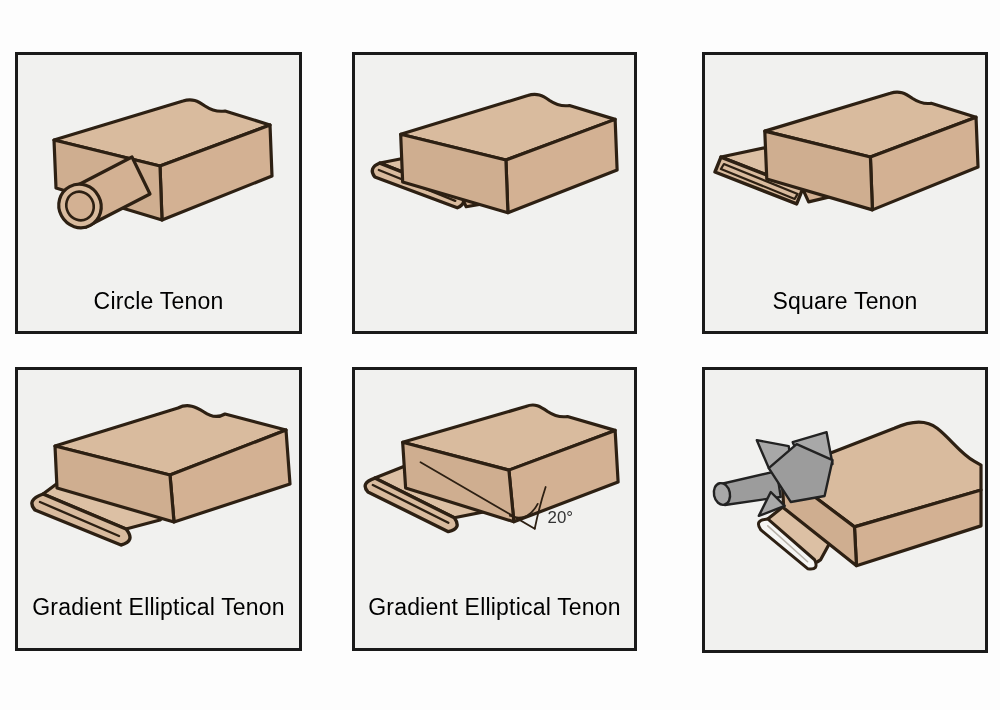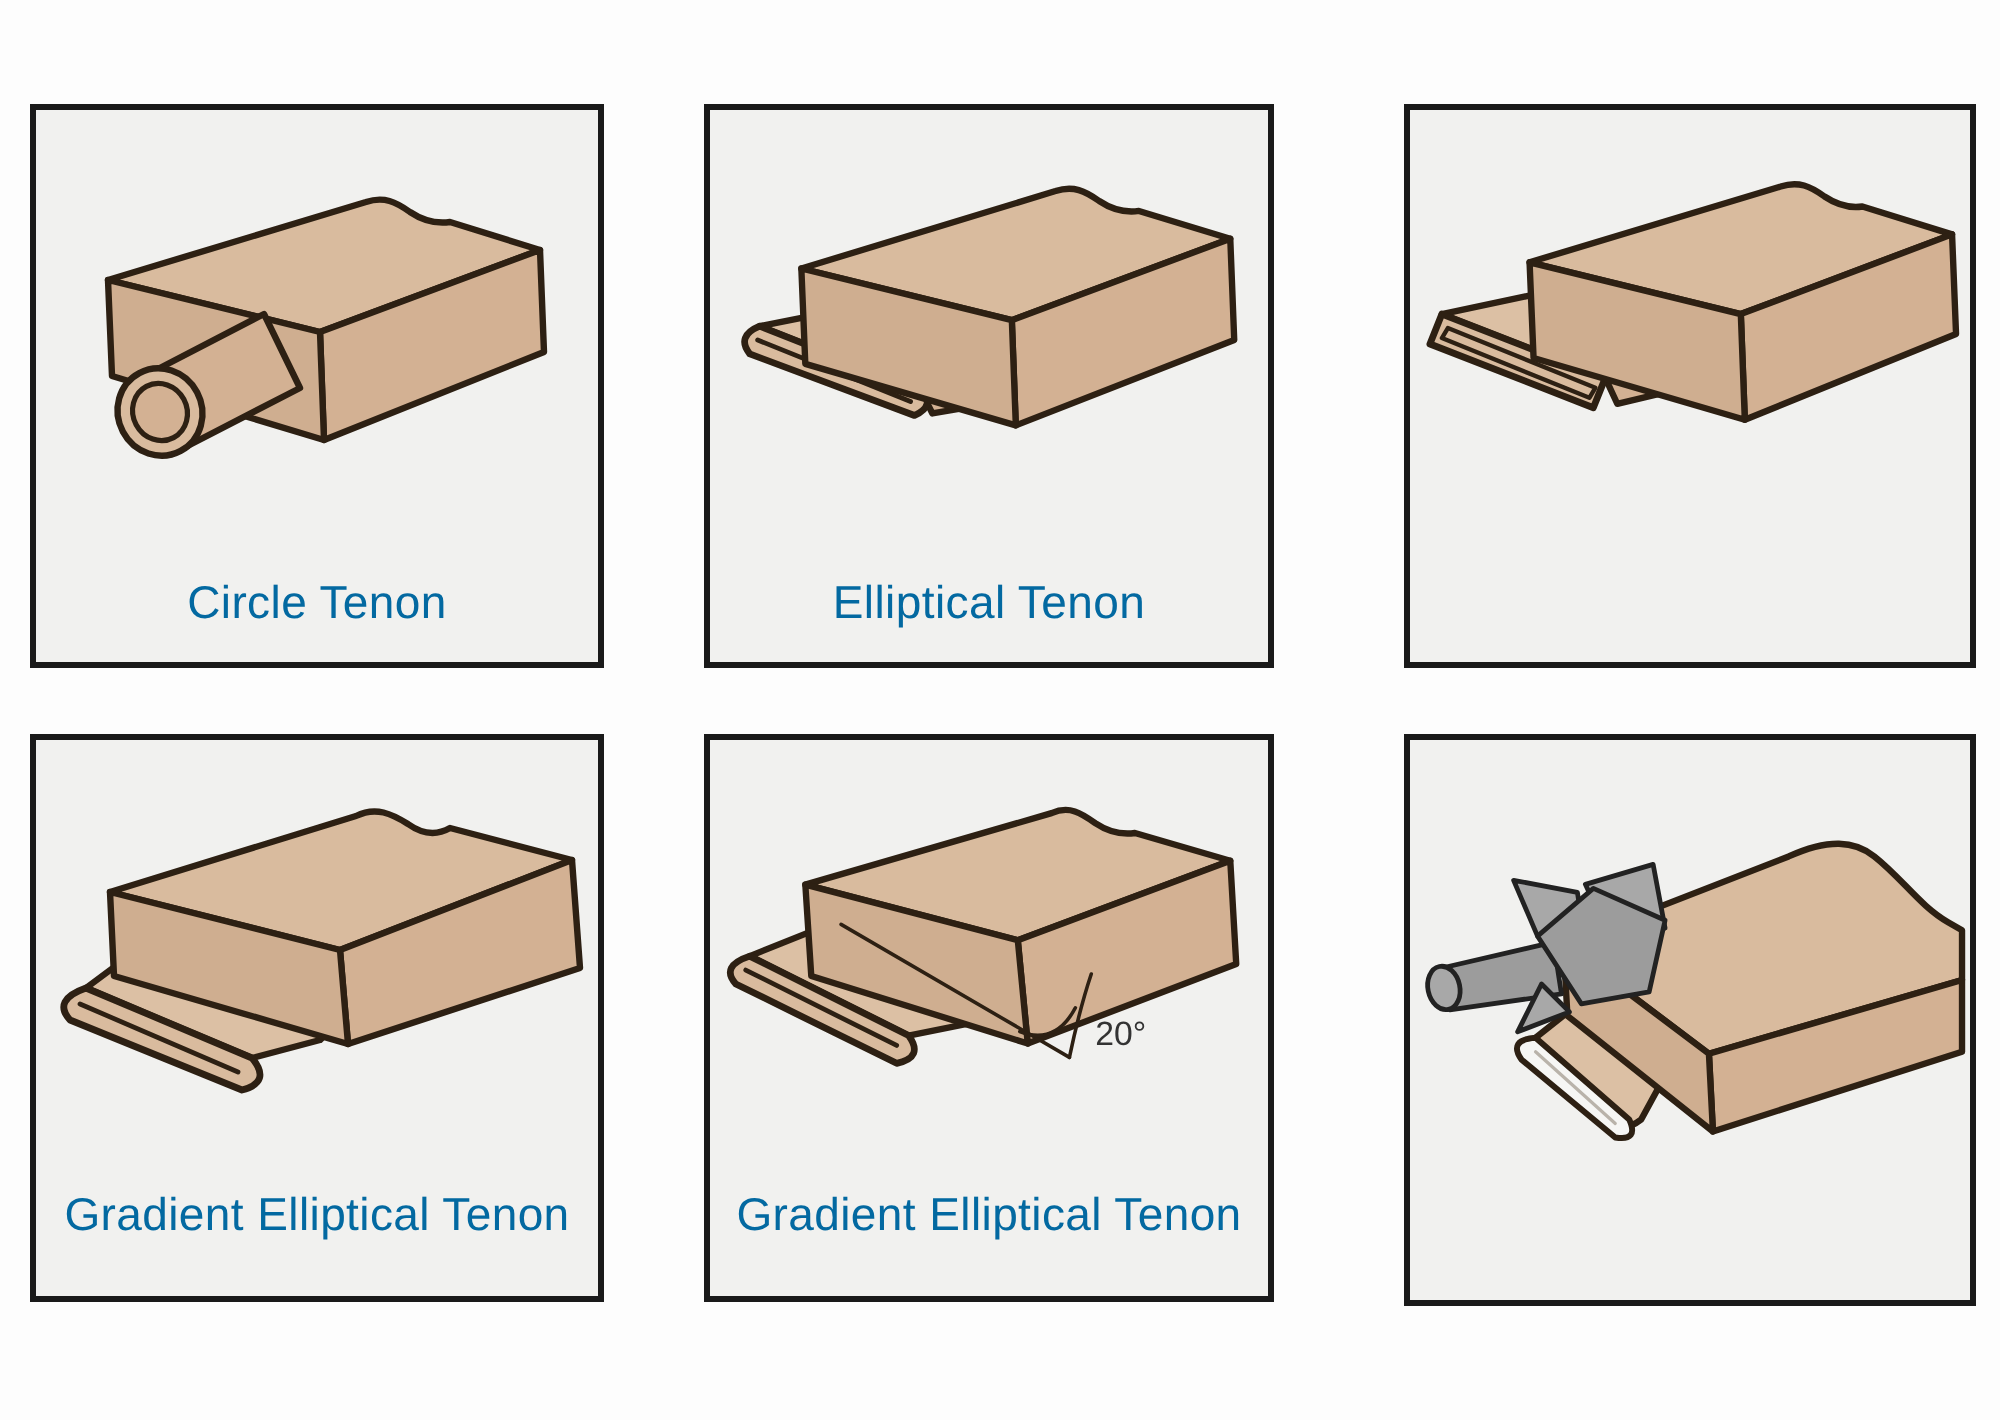--- a/index.html
+++ b/index.html
@@ -12,21 +12,21 @@
   .panel{
     position:absolute;
     box-sizing:border-box;
     border:3px solid #1a1a1a;
     background:#f1f1ef;
   }
   .panel svg{display:block;position:absolute;top:0;left:0;}
   .panel .label{
     position:absolute;left:0;right:0;
     text-align:center;
-    color:#0369a1;
+    color:#000000;
     font-size:23px;
     letter-spacing:.2px;
     white-space:nowrap;
   }
   .row1 .label{bottom:16px;}
   .row2 .label{bottom:27px;}
   #p1{left:15px;top:52px;width:287px;height:282px;}
   #p2{left:352px;top:52px;width:285px;height:282px;}
   #p3{left:702px;top:52px;width:286px;height:282px;}
   #p4{left:15px;top:367px;width:287px;height:284px;}
@@ -63,39 +63,39 @@
         <path d="M 25 108 L 106 140 Q 114 148 103 153 L 20 122 Q 13 113 25 108 Z" fill="#d9bb9e" stroke-width="3.4"></path>
         <path d="M 24 115 L 101 146" fill="none" stroke-width="2.4"></path>
       </g>
       <g>
         <path d="M 46 79 L 174 40 C 183 37 189 40 196 45 C 202 49 209 51 216 50 L 262 64 L 152 105 Z" fill="#d9bb9e"></path>
         <path d="M 152 105 L 262 64 L 264 115 L 154 158 Z" fill="#d3b193"></path>
         <path d="M 46 79 L 152 105 L 154 158 L 48 127 Z" fill="#cfae90"></path>
       </g>
     </g>
   </svg>
-  <div class="label">Elliptical Tenon</div>
 </div>
 
 <div class="panel row1" id="p3">
   <svg viewBox="0 0 281 232" width="280" height="232">
     <g stroke="#2d2013" stroke-width="3.2" stroke-linejoin="round" stroke-linecap="round">
       <g>
         <path d="M 16 102 L 120 80 L 160 122 L 98 134 Z" fill="#dcc0a4"></path>
         <path d="M 98 134 L 160 122 L 163 133 L 104 147 Z" fill="#d3b193"></path>
         <path d="M 16 102 L 98 134 L 92 149 L 10 117 Z" fill="#d9bb9e" stroke-width="3.4"></path>
         <path d="M 19 109 L 93 139 L 90 144 L 16 114 Z" fill="none" stroke-width="2.2"></path>
       </g>
       <g>
         <path d="M 60 76 L 186 38 C 195 35 201 38 208 43 C 214 47 220 49 227 48 L 272 62 L 166 102 Z" fill="#d9bb9e"></path>
         <path d="M 166 102 L 272 62 L 274 112 L 168 155 Z" fill="#d3b193"></path>
         <path d="M 60 76 L 166 102 L 168 155 L 62 124 Z" fill="#cfae90"></path>
       </g>
     </g>
   </svg>
+  <div class="label">Square Tenon</div>
 </div>
 
 <div class="panel row2" id="p4">
   <svg viewBox="0 0 281 232" width="281" height="232">
     <g stroke="#2d2013" stroke-width="3.2" stroke-linejoin="round" stroke-linecap="round">
       <g>
         <path d="M 25 124 L 64 95 L 152 112 Q 160 134 142 150 L 108 159 Z" fill="#dcc0a4"></path>
         <path d="M 25 124 L 108 159 Q 118 171 103 175 L 17 140 Q 8 130 25 124 Z" fill="#d9bb9e" stroke-width="3.4"></path>
         <path d="M 22 132 L 101 166" fill="none" stroke-width="2.4"></path>
       </g>

